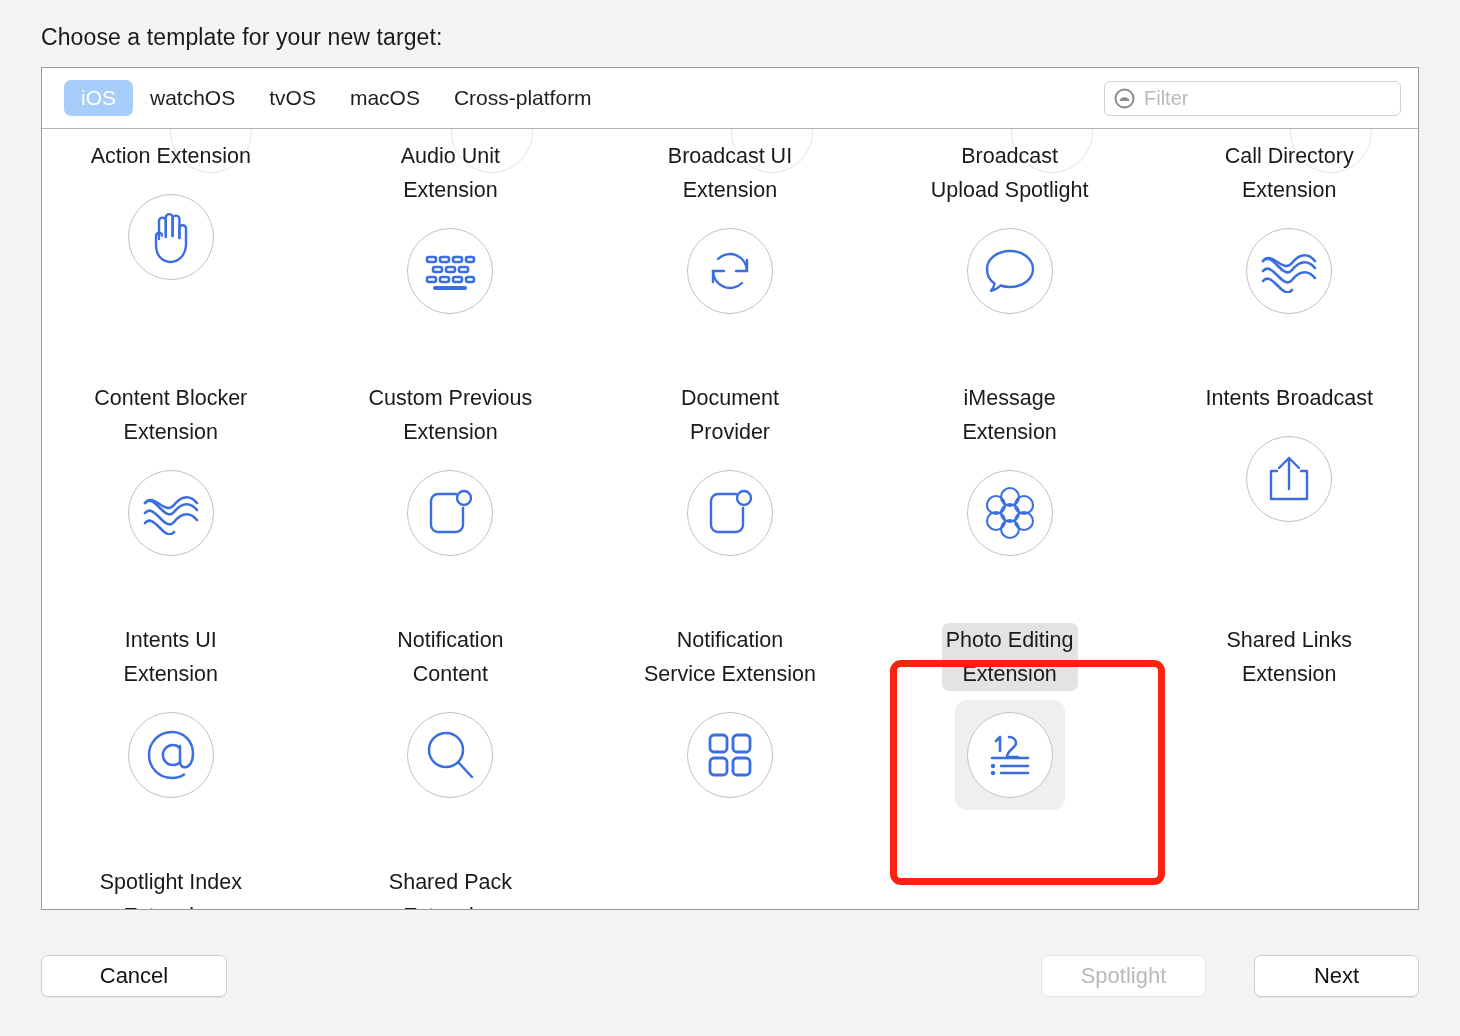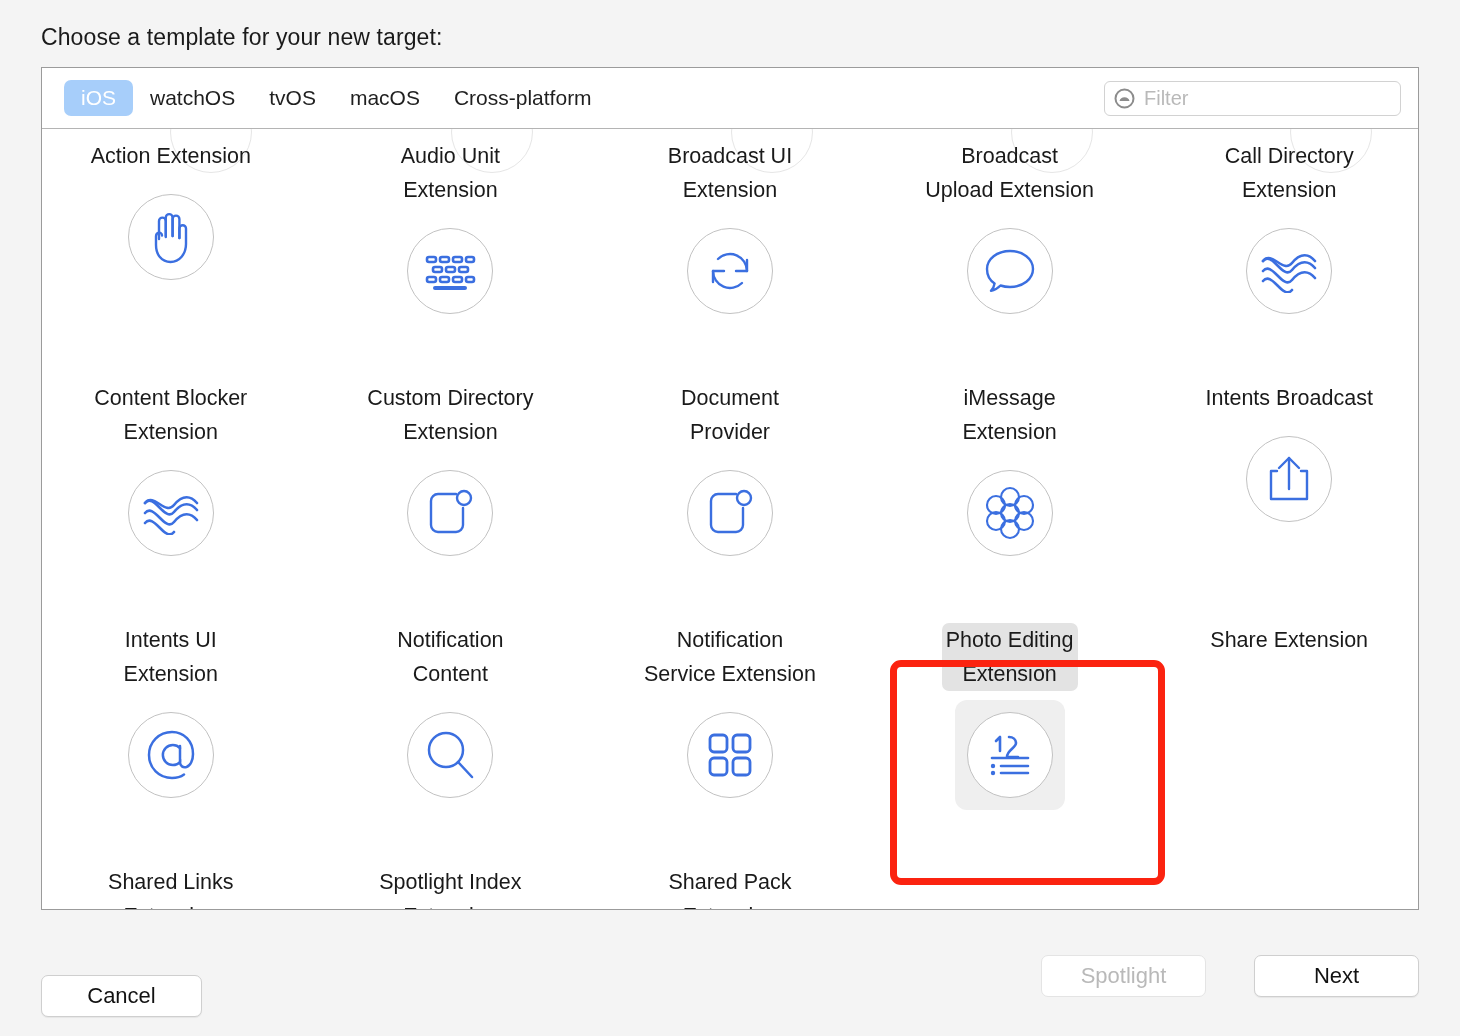--- a/index.html
+++ b/index.html
@@ -196,21 +196,21 @@
     background: #ffffff;
     font-size: 22px;
     color: #121212;
     display: flex;
     align-items: center;
     justify-content: center;
     box-shadow: 0 1px 1px rgba(0,0,0,0.06);
     box-sizing: border-box;
     cursor: default;
   }
-  #btn-cancel { left: 41px; top: 955px; width: 161px; margin-top: 20px; }
+  #btn-cancel { left: 41px; top: 955px; width: 186px; }
   #btn-previous {
     right: 254px; top: 955px; width: 165px;
     color: #b9b9b9;
     border-color: #e4e4e4;
     box-shadow: none;
   }
   #btn-next { right: 41px; top: 955px; width: 165px; text-align: center; }
 </style>
 </head>
 <body>
@@ -298,21 +298,21 @@
           <path d="M9 26a17 17 0 0 0 29 12"></path>
           <polyline points="43,15 43,26 32,26"></polyline>
           <polyline points="9,37 9,26 20,26"></polyline>
         </g>
               </svg>
             </div>
           </div>
         </div>
         <div class="cell">
           <div class="cell-label">Broadcast
-Upload Extension</div>
+Upload Spotlight</div>
           <div class="icon-wrap">
             <div class="icon-circle">
               <svg width="54" height="48" viewBox="0 0 54 48">
         <path d="M27 4c13 0 23 8 23 18s-10 18-23 18c-3.4 0-6.6-.5-9.5-1.5-2.5 2.6-6 4.7-9.5 5.3 1.9-2.2 3.3-4.8 3.6-7.4C6.2 33 4 27.8 4 22 4 12 14 4 27 4Z" stroke="#3b6fe0" fill="none" stroke-width="2.4" stroke-linecap="round" stroke-linejoin="round"></path>
               </svg>
             </div>
           </div>
         </div>
         <div class="cell">
           <div class="cell-label">Call Directory
@@ -340,21 +340,21 @@
           <path d="M3 12c9-11 20 20 29 9s17-9 23-2"></path>
           <path d="M3 22c9-11 20 20 29 9s17-9 23-2"></path>
           <path d="M3 32c9-11 20 20 29 9"></path>
           <path d="M55 12c-6-7-14-9-23 2S12 1 3 12"></path>
         </g>
               </svg>
             </div>
           </div>
         </div>
         <div class="cell">
-          <div class="cell-label">Custom Directory
+          <div class="cell-label">Custom Previous
 Extension</div>
           <div class="icon-wrap">
             <div class="icon-circle">
               <svg width="48" height="50" viewBox="0 0 48 50">
         <g stroke="#3b6fe0" fill="none" stroke-width="2.4" stroke-linecap="round" stroke-linejoin="round">
           <path d="M30 6H12a7 7 0 0 0-7 7v24a7 7 0 0 0 7 7h18a7 7 0 0 0 7-7V20"></path>
           <circle cx="38" cy="10" r="7"></circle>
         </g>
               </svg>
             </div>
@@ -463,23 +463,20 @@
           <path d="M8 27h36"></path>
           <circle cx="9" cy="35" r="2.2" fill="#3b6fe0" stroke="none"></circle>
           <circle cx="9" cy="42" r="2.2" fill="#3b6fe0" stroke="none"></circle>
           <path d="M17 35h27M17 42h27"></path>
         </g>
               </svg>
             </div>
           </div>
         </div>
         <div class="cell">
-          <div class="cell-label">Share Extension</div>
-        </div>
-        <div class="cell">
           <div class="cell-label">Shared Links
 Extension</div>
         </div>
         <div class="cell">
           <div class="cell-label">Spotlight Index
 Extension</div>
         </div>
         <div class="cell">
           <div class="cell-label">Shared Pack
 Extension</div>

